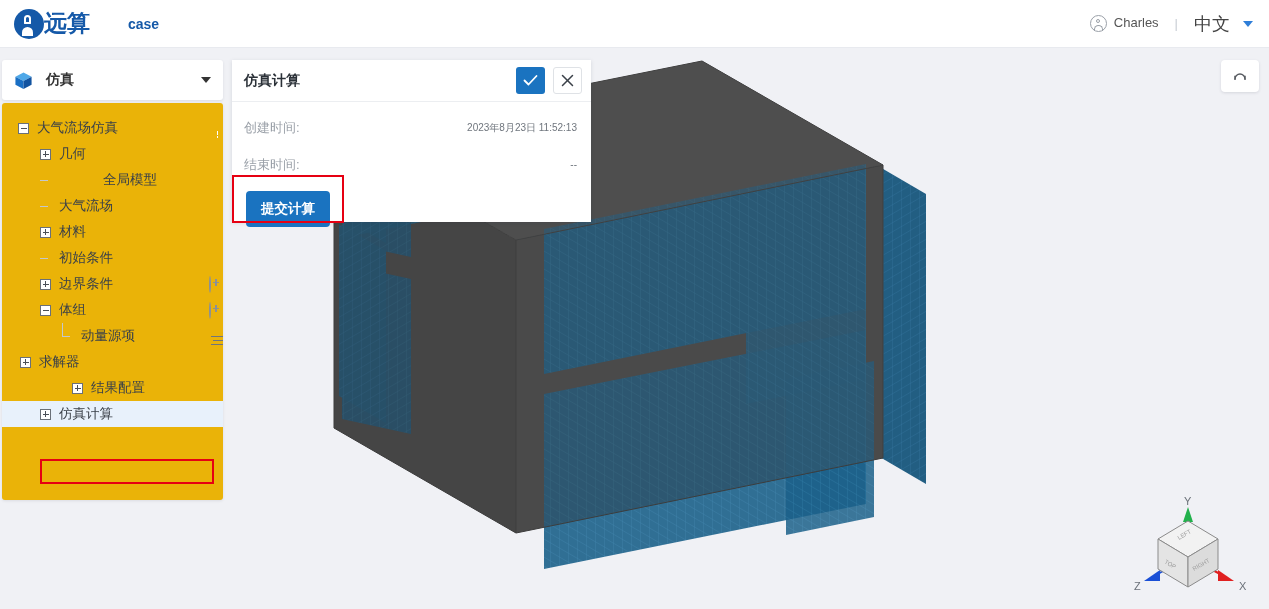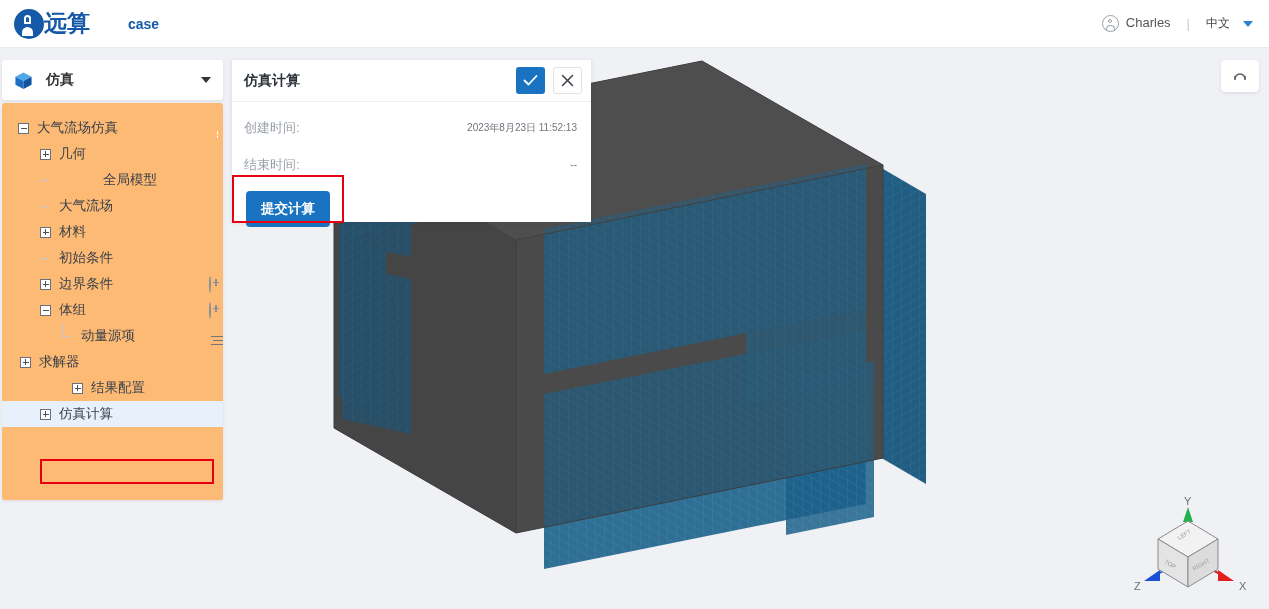--- a/index.html
+++ b/index.html
@@ -118,21 +118,21 @@
   .hdr-divider {
     color: #c7ccd3;
     margin: 0 16px;
     font-size: 13px;
   }
   .lang-chip {
     display: flex;
     align-items: center;
     gap: 13px;
     color: #444;
-    font-size: 12px;
+    font-size: 18px;
   }
   .caret-down {
     width: 0; height: 0;
     border-left: 5px solid transparent;
     border-right: 5px solid transparent;
     border-top: 6px solid #2f7ed8;
   }
 
   
   .sidebar-header {
@@ -164,21 +164,21 @@
     border-left: 5px solid transparent;
     border-right: 5px solid transparent;
     border-top: 6px solid #333;
   }
 
   .tree-panel {
     position: absolute;
     left: 2px; top: 103px;
     width: 221px;
     height: 397px;
-    background: #fdba74;
+    background: #eab308;
     border-radius: 3px;
     box-shadow: 0 1px 3px rgba(30,40,60,0.10);
     padding-top: 12px;
     box-sizing: border-box;
     overflow: hidden;
   }
   .tree-row {
     position: relative;
     height: 26px;
     display: flex;

